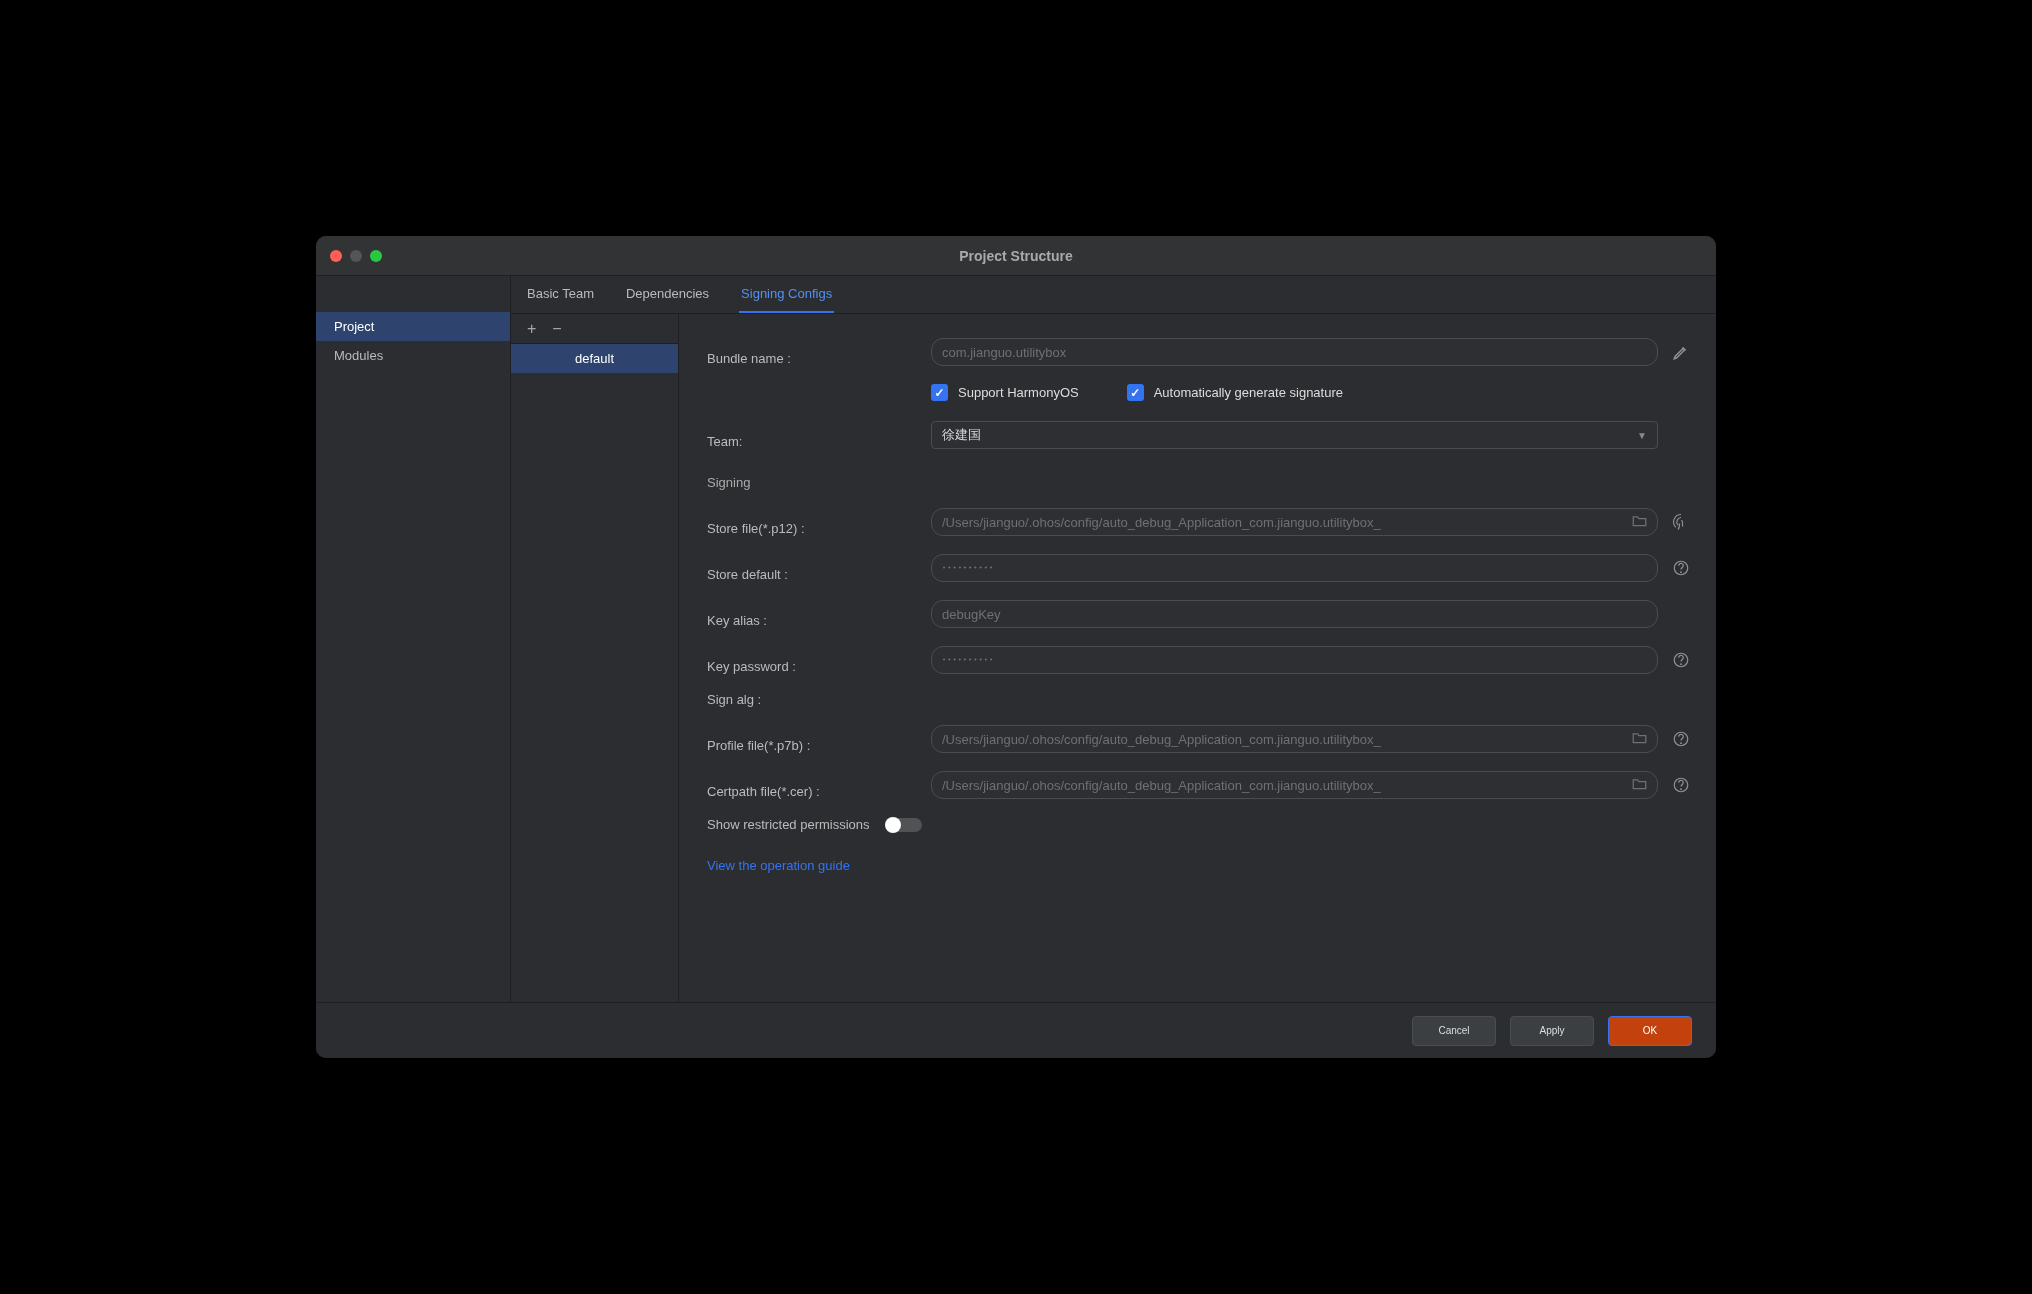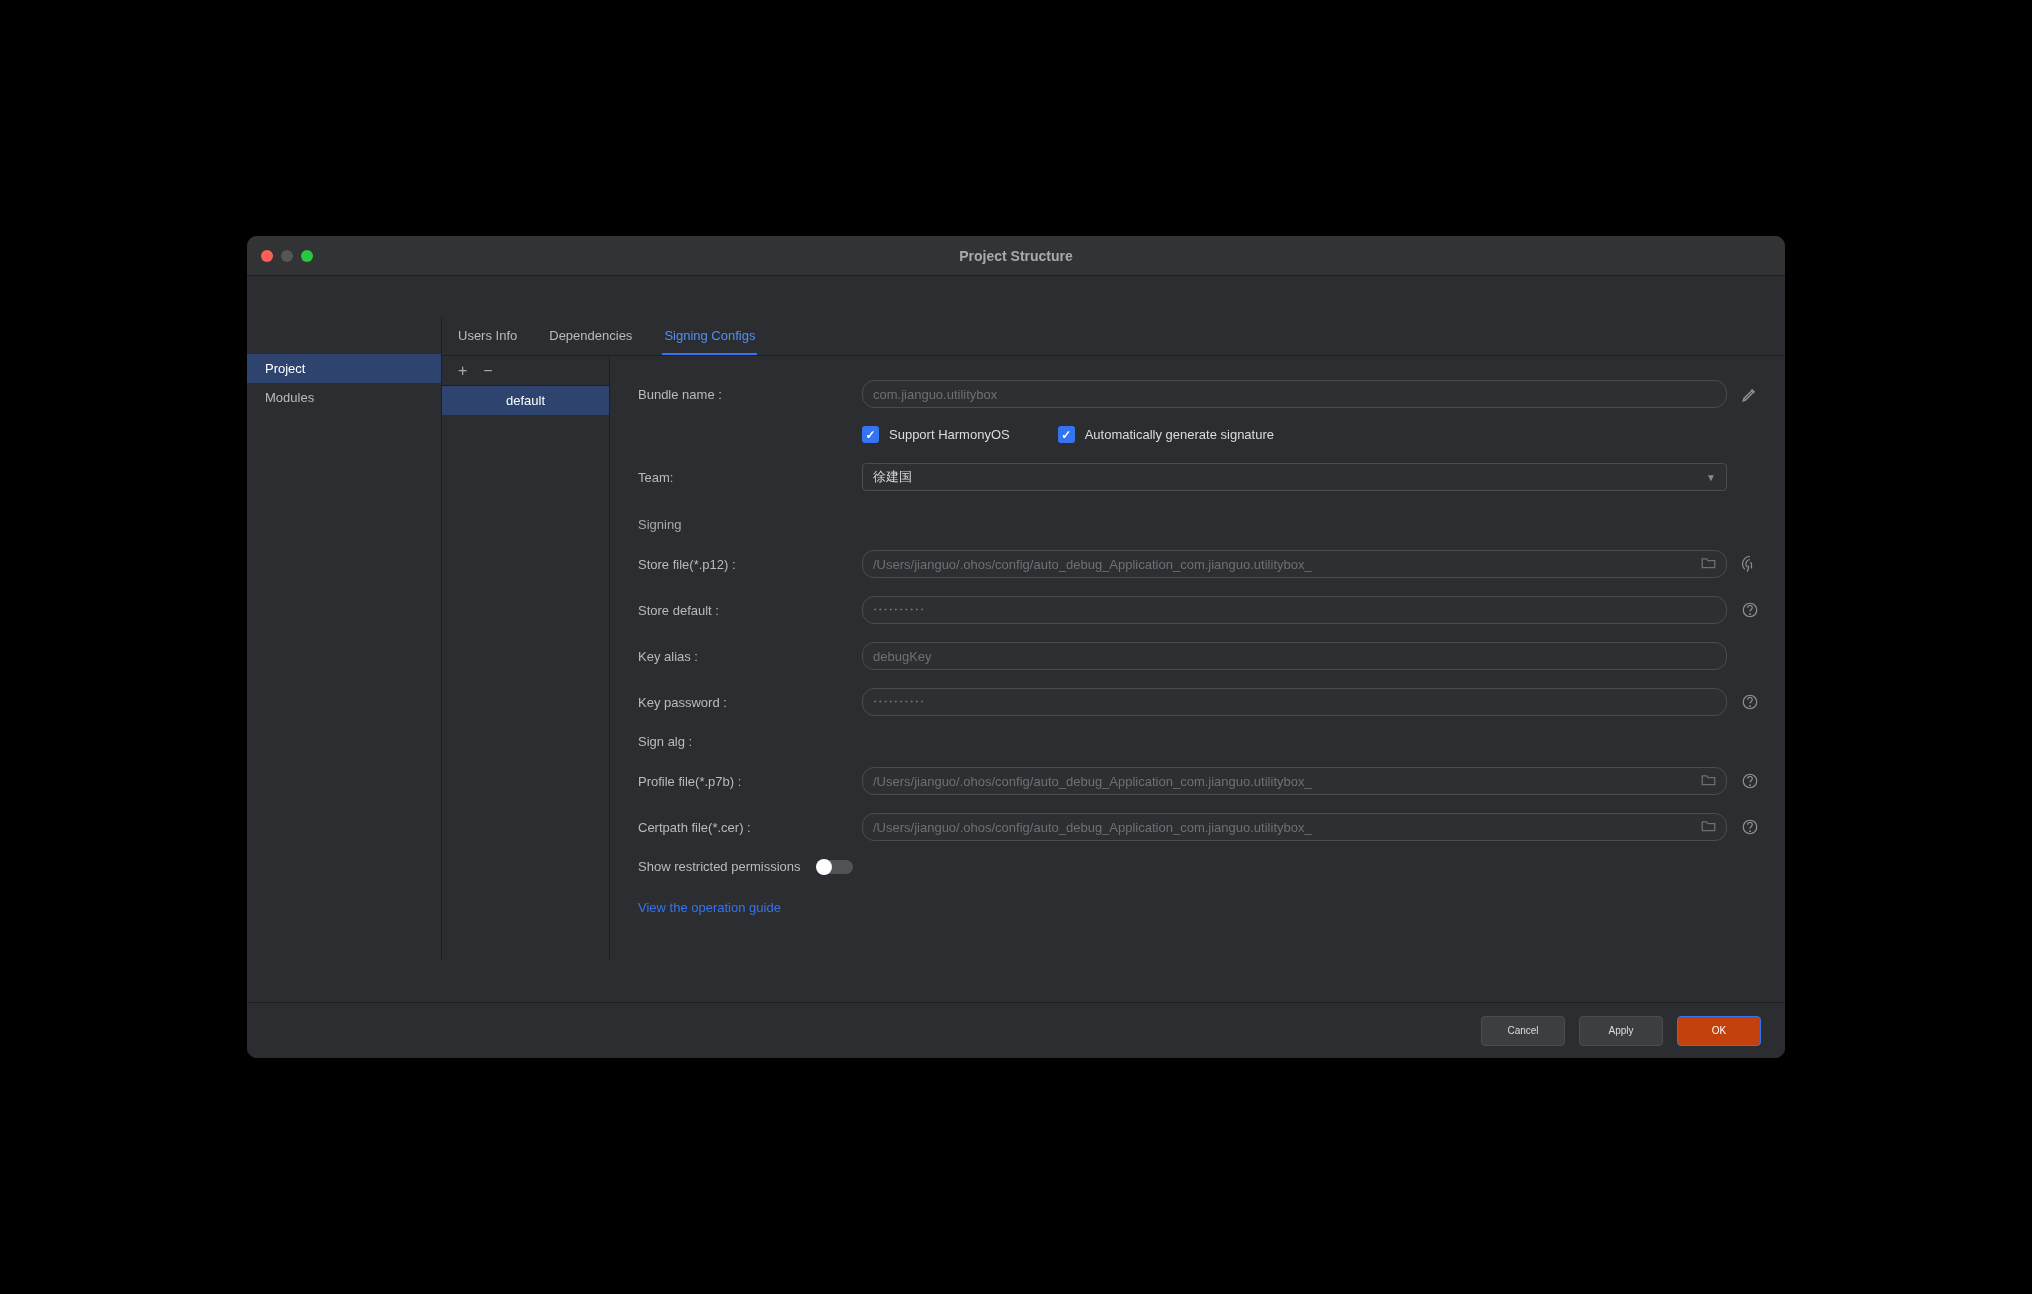--- a/index.html
+++ b/index.html
@@ -7,29 +7,28 @@
   background: #000;
   font-family: -apple-system, BlinkMacSystemFont, "Segoe UI", Arial, sans-serif;
   font-size: 13px;
   color: #bbb;
   display: flex;
   justify-content: center;
   align-items: center;
   min-height: 100vh;
 }
 .window {
-  width: 1538px;
+  width: 1400px;
   height: 822px;
   background: #2b2d30;
   border-radius: 10px;
   overflow: hidden;
   display: flex;
   flex-direction: column;
   box-shadow: 0 10px 40px rgba(0,0,0,.6);
-  gap: 42px;
 }
 .titlebar {
   height: 40px;
   background: #313335;
   display: flex;
   align-items: center;
   position: relative;
   border-bottom: 1px solid #1e1f22;
 }
 .traffic-lights {
@@ -125,21 +124,21 @@
   cursor: pointer;
 }
 .config-item.selected { background: #2e436e; color: #fff; }
 .form-area {
   flex: 1;
   padding: 24px 24px 0 28px;
   overflow-y: auto;
 }
 .form-row {
   display: flex;
-  align-items: center;
+  align-items: flex-end;
   margin-bottom: 18px;
 }
 .form-label {
   width: 224px;
   color: #bbb;
   font-size: 13px;
 }
 .form-field {
   flex: 1;
   display: flex;
@@ -298,21 +297,21 @@
         <span>Project</span>
       </div>
       <div class="sidebar-item">
         <span>Modules</span>
       </div>
     </div>
 
     <div class="content-area">
 
       <div class="tabs">
-        <div class="tab"><span>Users Info</span></div>
+        <div class="tab"><span>Basic Team</span></div>
         <div class="tab"><span>Dependencies</span></div>
         <div class="tab active"><span>Signing Configs</span></div>
       </div>
 
       <div class="sub-content">
 
         <div class="config-list">
           <div class="config-toolbar">
             <span class="tb-icon">+</span>
             <span class="tb-icon">−</span>

